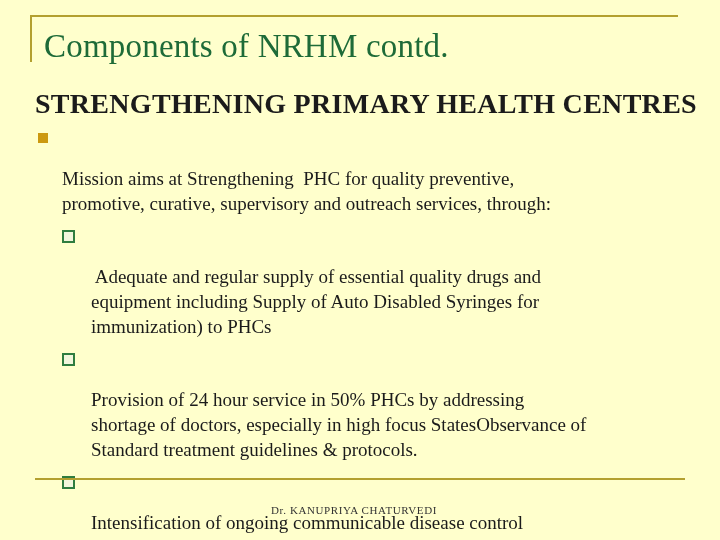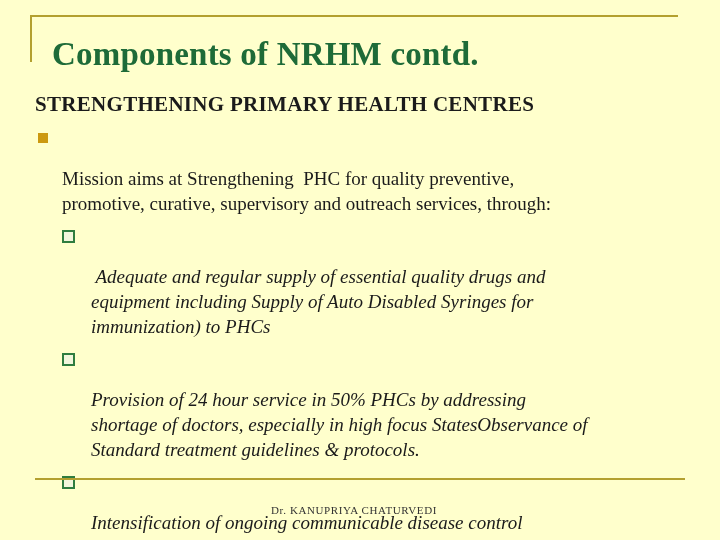--- a/index.html
+++ b/index.html
@@ -22,44 +22,44 @@
     width:720px;height:540px;
     background:var(--background);
     overflow:hidden;
   }
   .rule{position:absolute;background:var(--accent-line);}
   .rule-top{left:30px;top:15px;width:648px;height:2px;}
   .rule-left{left:30px;top:15px;width:2px;height:47px;}
   .rule-bottom{left:35px;top:478px;width:650px;height:2px;}
   .title{
     position:absolute;left:44px;top:28px;
-    margin:8px;font-size:33px;font-weight:bold;
+    margin:0;font-size:33px;font-weight:normal;
     line-height:1.15;color:var(--title-color);
     letter-spacing:0.2px;white-space:pre;
   }
   .content{
     position:absolute;left:35px;top:92px;width:678px;
   }
   .heading{
     margin:0 0 10px 0;
-    font-size:21px;font-weight:bold;
+    font-size:28px;font-weight:bold;
     line-height:24px;color:var(--text-color);
     letter-spacing:0.3px;white-space:pre;
   }
   .bullet{display:flex;align-items:flex-start;margin-bottom:8px;}
   .bullet .btext{
     font-size:19px;line-height:25px;
     color:var(--text-color);white-space:pre;margin-top:40px;
   }
   .level1{margin-left:3px;}
   .level1 .sq{
     flex:none;width:10px;height:10px;margin:7px 14px 0 0;
     background:var(--bullet-fill);
   }
-  .level2{margin-left:27px;font-style:italic;}
+  .level2{margin-left:27px;}
   .level2 .sq{
     flex:none;width:9px;height:9px;margin:6px 16px 0 0;
     border:2px solid var(--sub-bullet-border);
     background:var(--sub-bullet-fill);
     box-sizing:content-box;
   }
   .footer{
     position:absolute;left:0;right:12px;top:504px;
     text-align:center;font-size:11px;
     color:var(--footer-color);letter-spacing:0.6px;

